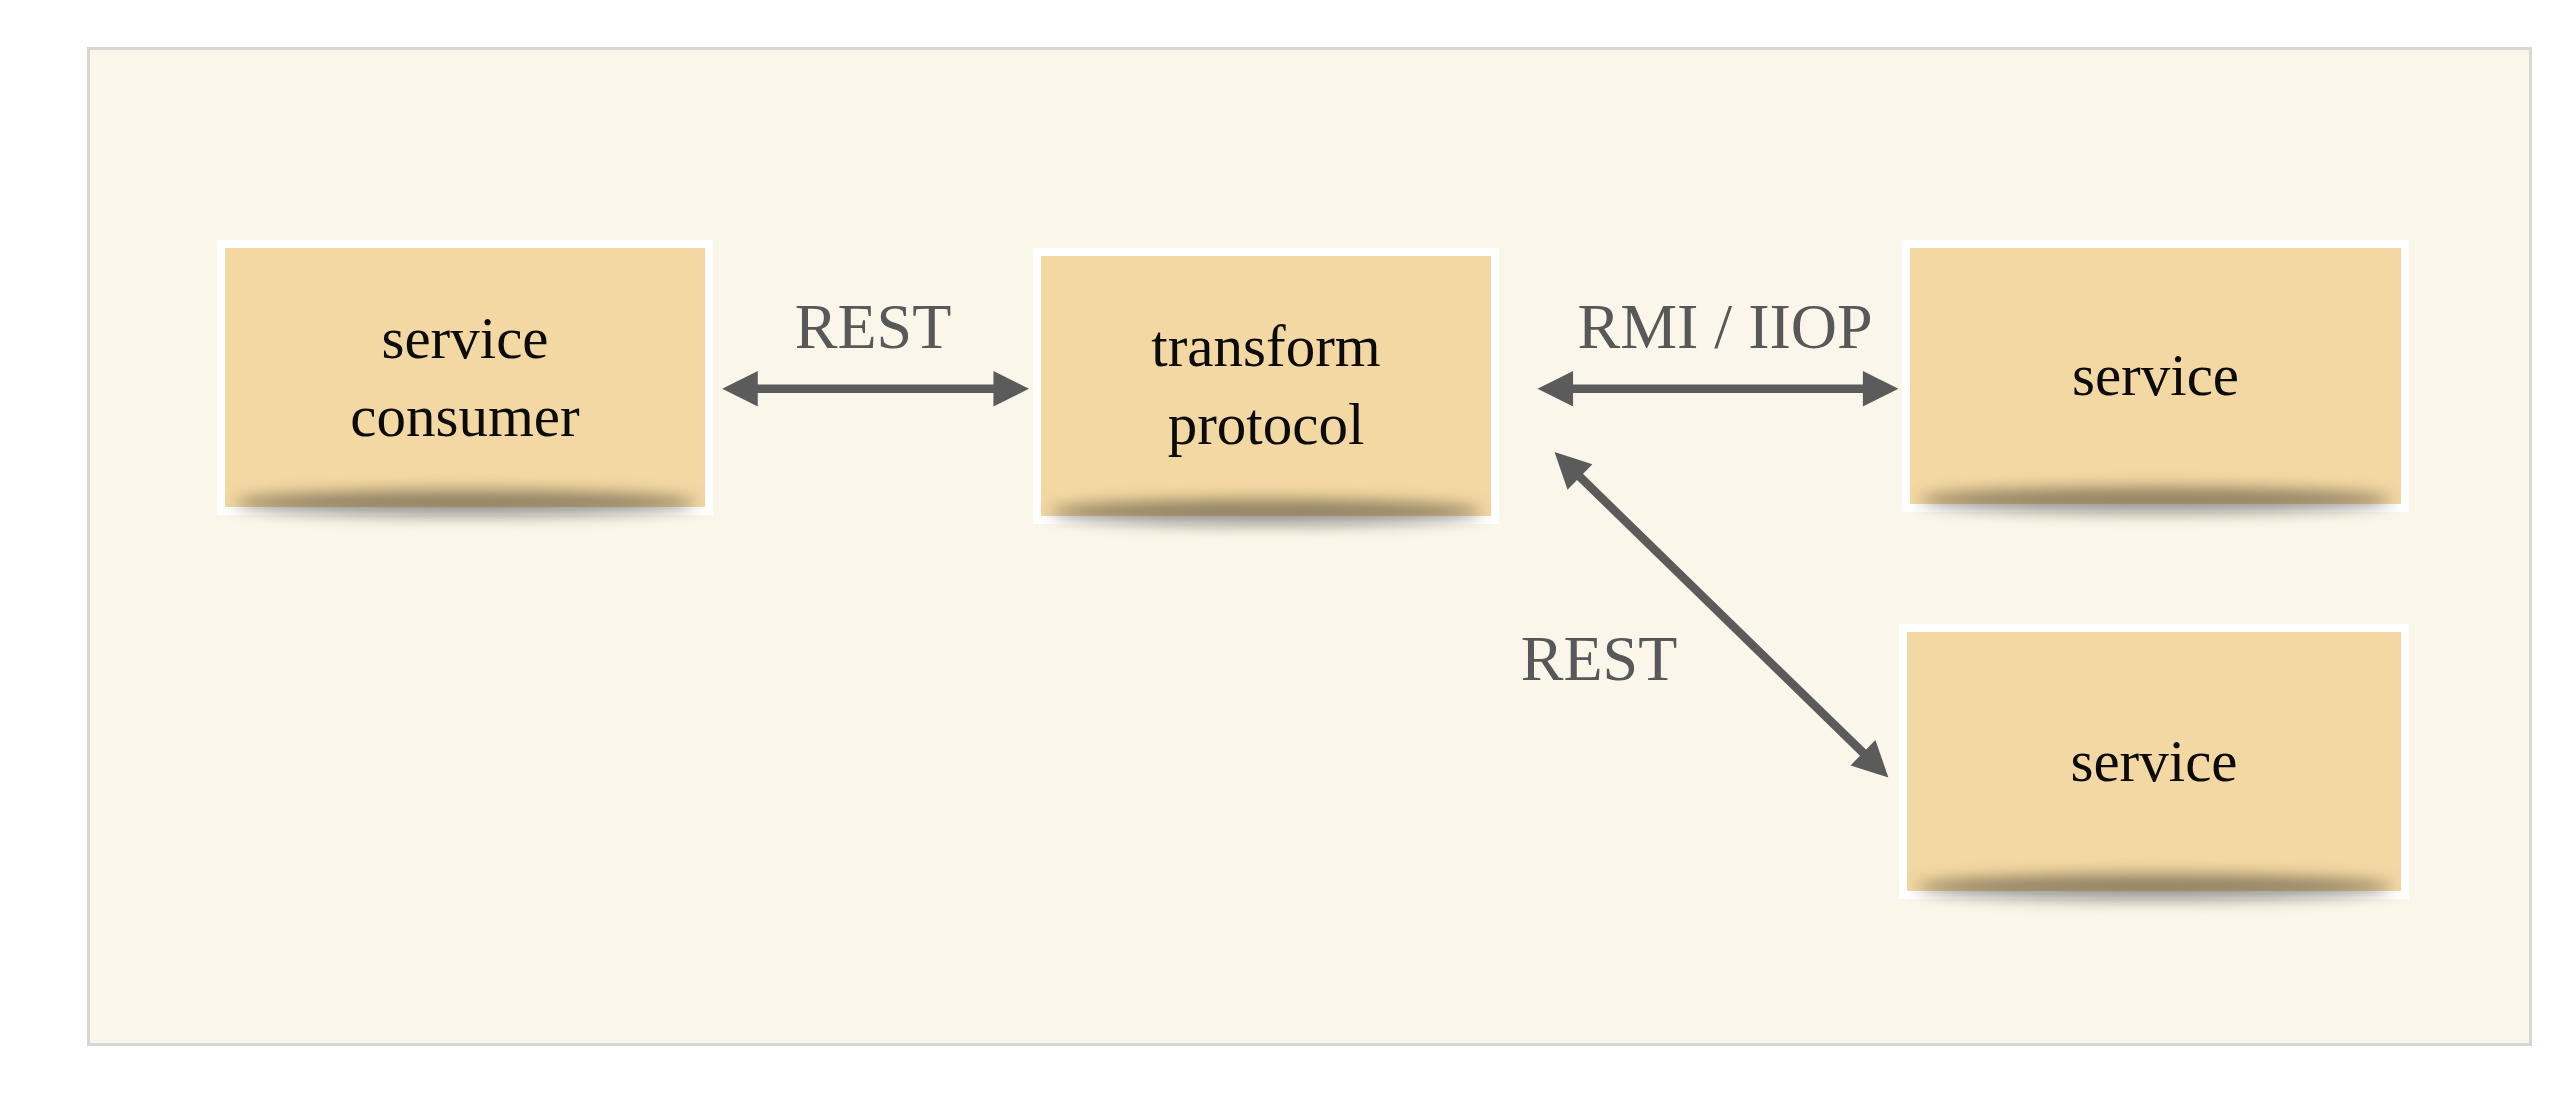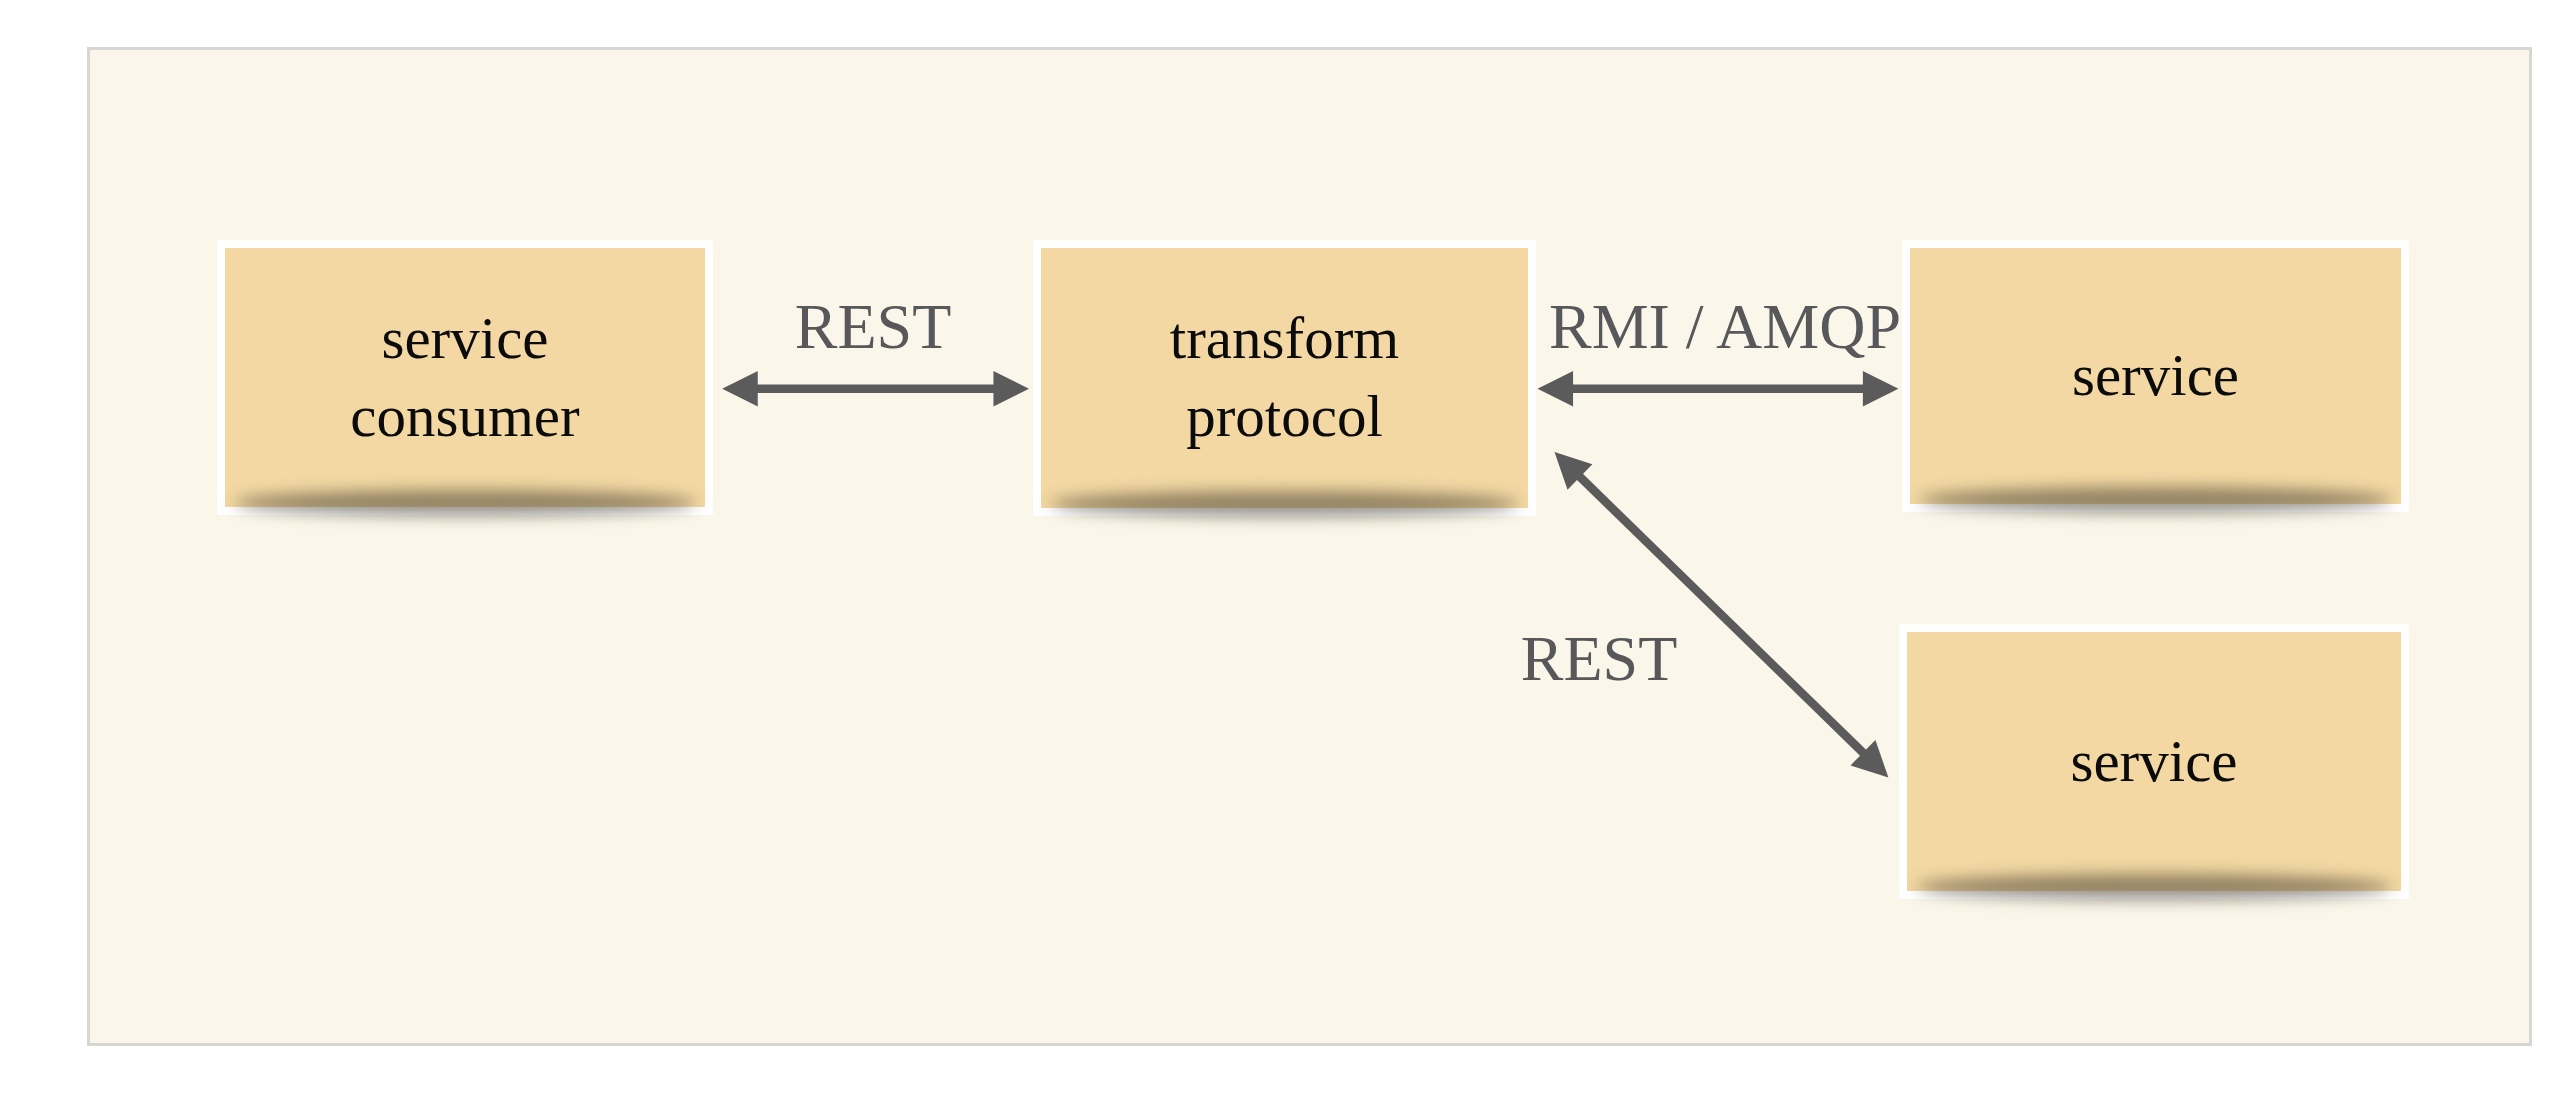--- a/index.html
+++ b/index.html
@@ -70,21 +70,21 @@
 
 <div class="canvas">
 
   <div class="panel"></div>
 
   <div class="node" style="left:197px;top:240px;width:496px;height:275px">
     <div class="node-label">service
 consumer</div>
   </div>
 
-  <div class="node" style="left:1013px;top:240px;width:503px;height:276px">
+  <div class="node" style="left:1013px;top:248px;width:466px;height:276px">
     <div class="node-label">transform
 protocol</div>
   </div>
 
   <div class="node" style="left:1882px;top:240px;width:507px;height:272px">
     <div class="node-label">service</div>
   </div>
 
   <div class="node" style="left:1879px;top:624px;width:510px;height:275px">
     <div class="node-label">service</div>
@@ -103,18 +103,18 @@
     </g>
     <g>
       <line x1="2013.6" y1="612.9" x2="2388.4" y2="978.1"></line>
       <polygon points="1985,585 2001.8,633.6 2034,600.6"></polygon>
       <polygon points="2417,1006 2368,990.4 2400.2,957.4"></polygon>
     </g>
   </svg>
 
   <div class="edge-label" style="left:853px;top:295px">REST</div>
 
-  <div class="edge-label" style="left:1705px;top:295px">RMI / AMQP</div>
+  <div class="edge-label" style="left:1705px;top:295px">RMI / IIOP</div>
 
   <div class="edge-label" style="left:1579px;top:627px">REST</div>
 
 </div>
 
 
 </body></html>

